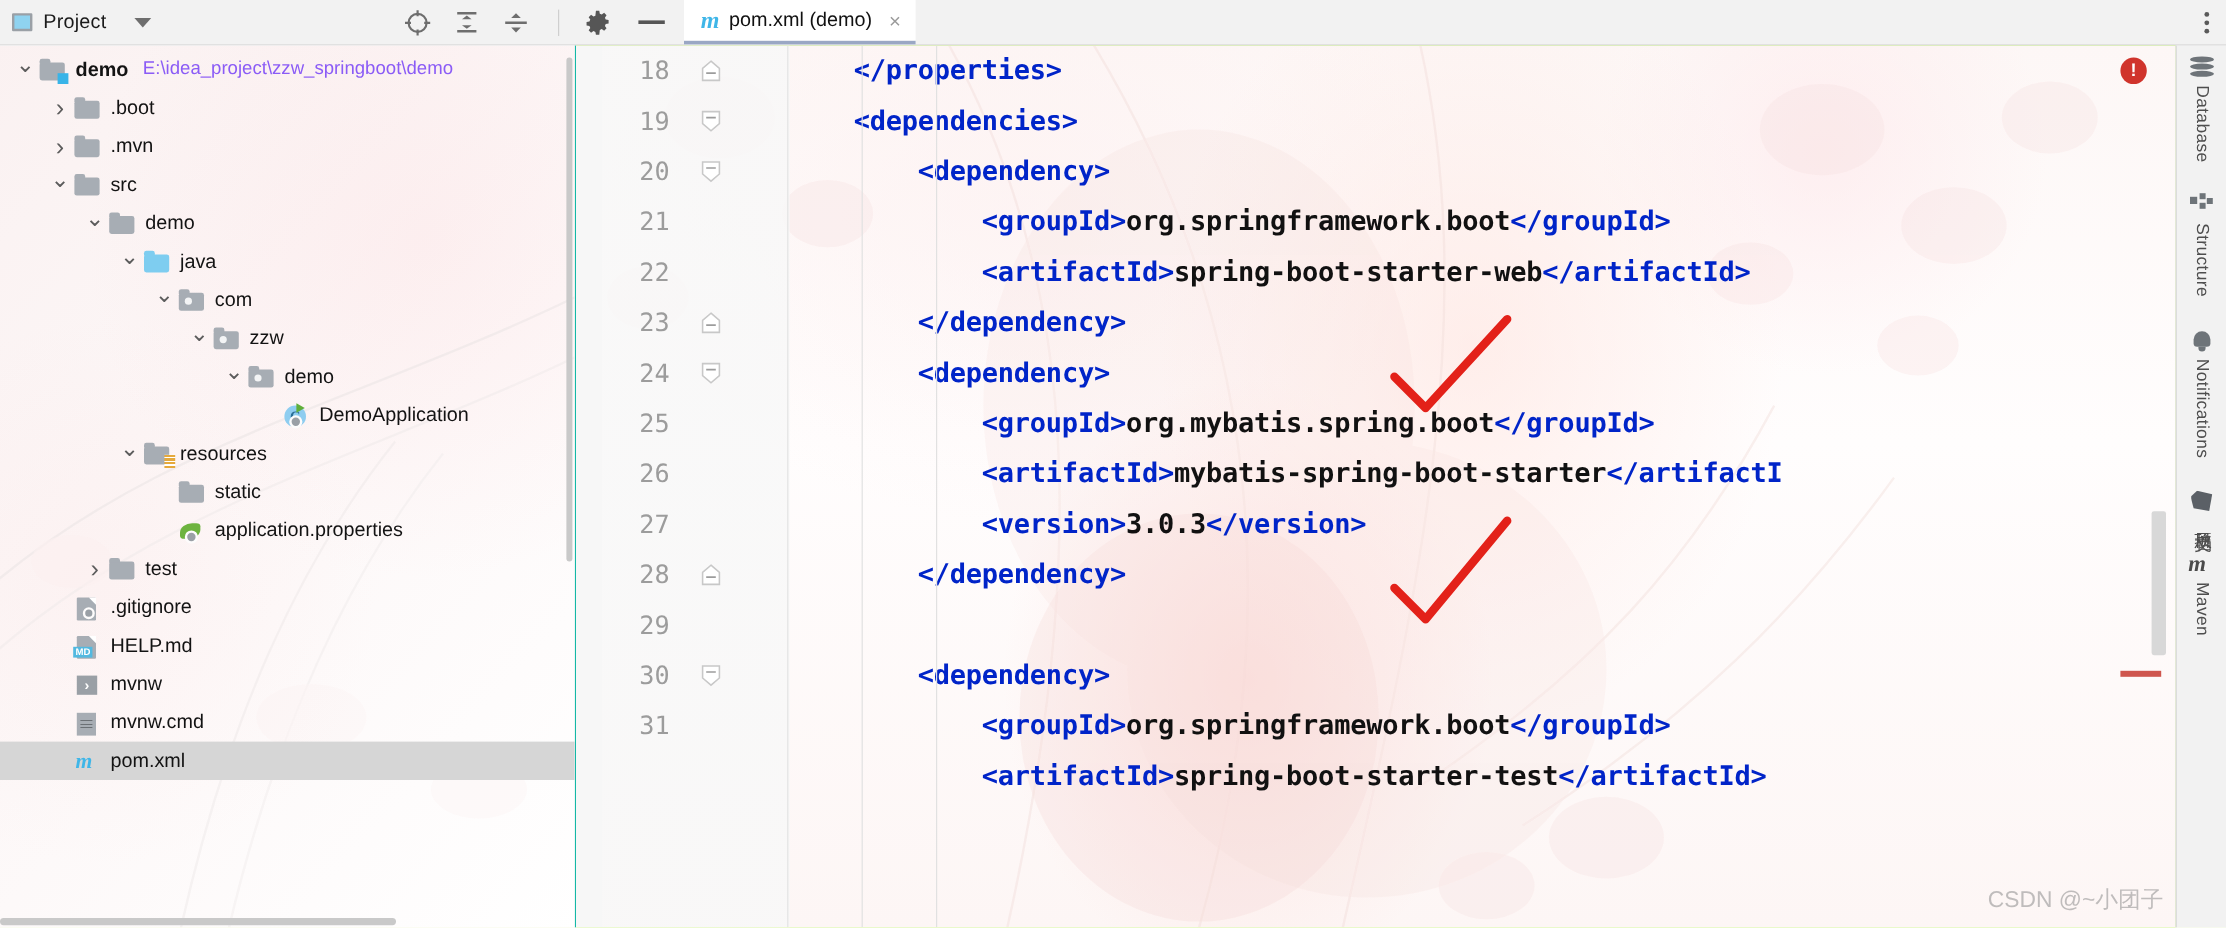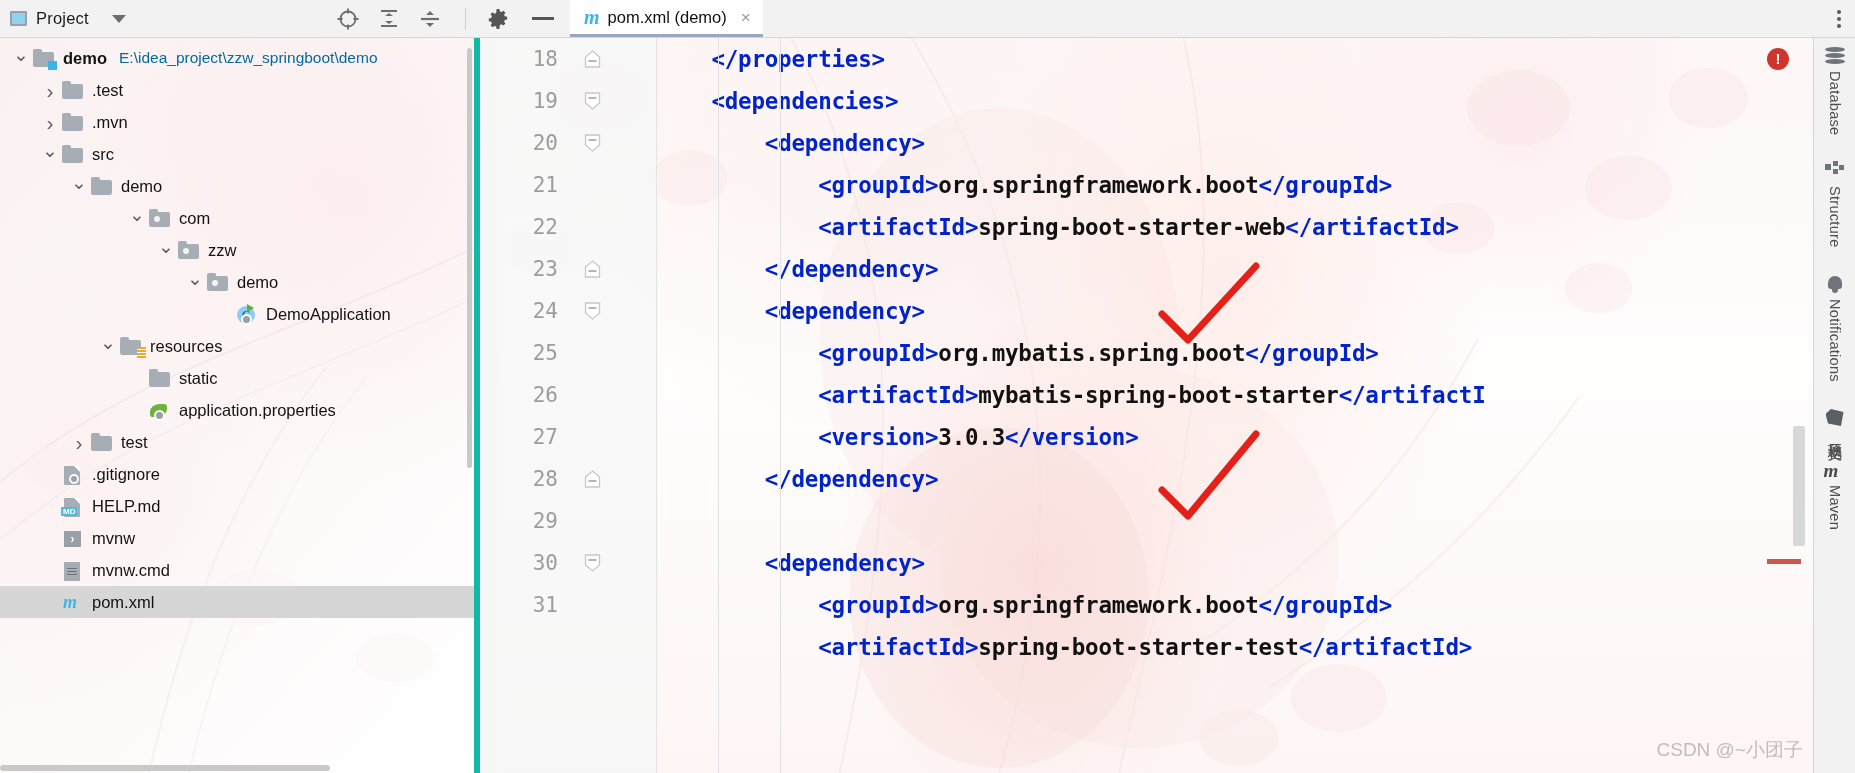--- a/index.html
+++ b/index.html
@@ -84,21 +84,21 @@
 
   
   .body-row { flex: 1; display: flex; min-height: 0; }
 
   
   .tree-pane {
     width: 480px; flex: 0 0 480px;
     background: #fdfcfc;
     position: relative;
     overflow: hidden;
-    border-right: 6px solid #14b8a6;
+    border-right: 1px solid #14b8a6;
   }
   .tree-bg {
     position: absolute; inset: 0;
     background:
       radial-gradient(circle at 74% 22%, rgba(255,190,195,.16), transparent 42%),
       radial-gradient(circle at 18% 62%, rgba(255,205,205,.12), transparent 38%),
       linear-gradient(132deg, rgba(250,240,240,.9), rgba(255,255,255,.95));
     pointer-events: none;
   }
   .tree-bg svg { position: absolute; inset: 0; width: 100%; height: 100%; opacity: .5;}
@@ -183,21 +183,21 @@
   }
   .ico-cmd::before{
     content:""; position:absolute; left:3px; top:6px; width:10px; height:9px;
     background: repeating-linear-gradient(to bottom,#6b7075 0 1px,transparent 1px 3px);
   }
   .ico-m {
     position: absolute; left: 2px; top: 0; font-style: italic; font-weight: bold;
     color: #3fb6e8; font-size: 18px; font-family: "Liberation Serif", serif;
   }
   .tree-label.bold { font-weight: bold; }
-  .tree-path { color: #0369a1; margin-left: 12px; font-size: 15.5px; }
+  .tree-path { color: #8b5cf6; margin-left: 12px; font-size: 15.5px; }
   .tree-scroll-v {
     position: absolute; right: 1px; top: 0; width: 7px; height: 100%;
   }
   .tree-scroll-v i {
     position: absolute; top: 10px; left: 1px; width: 5px; height: 420px;
     background: #c9c9c9; border-radius: 3px; display: block;
   }
   .tree-hscroll {
     position: absolute; left: 0; bottom: 0; height: 9px; width: 100%;
     background: transparent;
@@ -424,21 +424,21 @@
               </span>
             </span>
             <span class="tree-label bold">demo</span>
             <span class="tree-path">E:\idea_project\zzw_springboot\demo</span>
           </div>
           <div class="tree-row">
             <span class="arrow closed" style="margin-left: 39px;"></span>
             <span class="ico">
               <span class="folder"></span>
             </span>
-            <span class="tree-label">.test</span>
+            <span class="tree-label">.boot</span>
           </div>
           <div class="tree-row">
             <span class="arrow closed" style="margin-left: 39px;"></span>
             <span class="ico">
               <span class="folder"></span>
             </span>
             <span class="tree-label">.mvn</span>
           </div>
           <div class="tree-row">
             <span class="arrow open" style="margin-left: 39px;"></span>
@@ -446,20 +446,27 @@
               <span class="folder"></span>
             </span>
             <span class="tree-label">src</span>
           </div>
           <div class="tree-row">
             <span class="arrow open" style="margin-left: 68px;"></span>
             <span class="ico">
               <span class="folder"></span>
             </span>
             <span class="tree-label">demo</span>
+          </div>
+          <div class="tree-row">
+            <span class="arrow open" style="margin-left: 97px;"></span>
+            <span class="ico">
+              <span class="folder blue"></span>
+            </span>
+            <span class="tree-label">java</span>
           </div>
           <div class="tree-row">
             <span class="arrow open" style="margin-left: 126px;"></span>
             <span class="ico">
               <span class="folder">
                 <span class="dot"></span>
               </span>
             </span>
             <span class="tree-label">com</span>
           </div>

